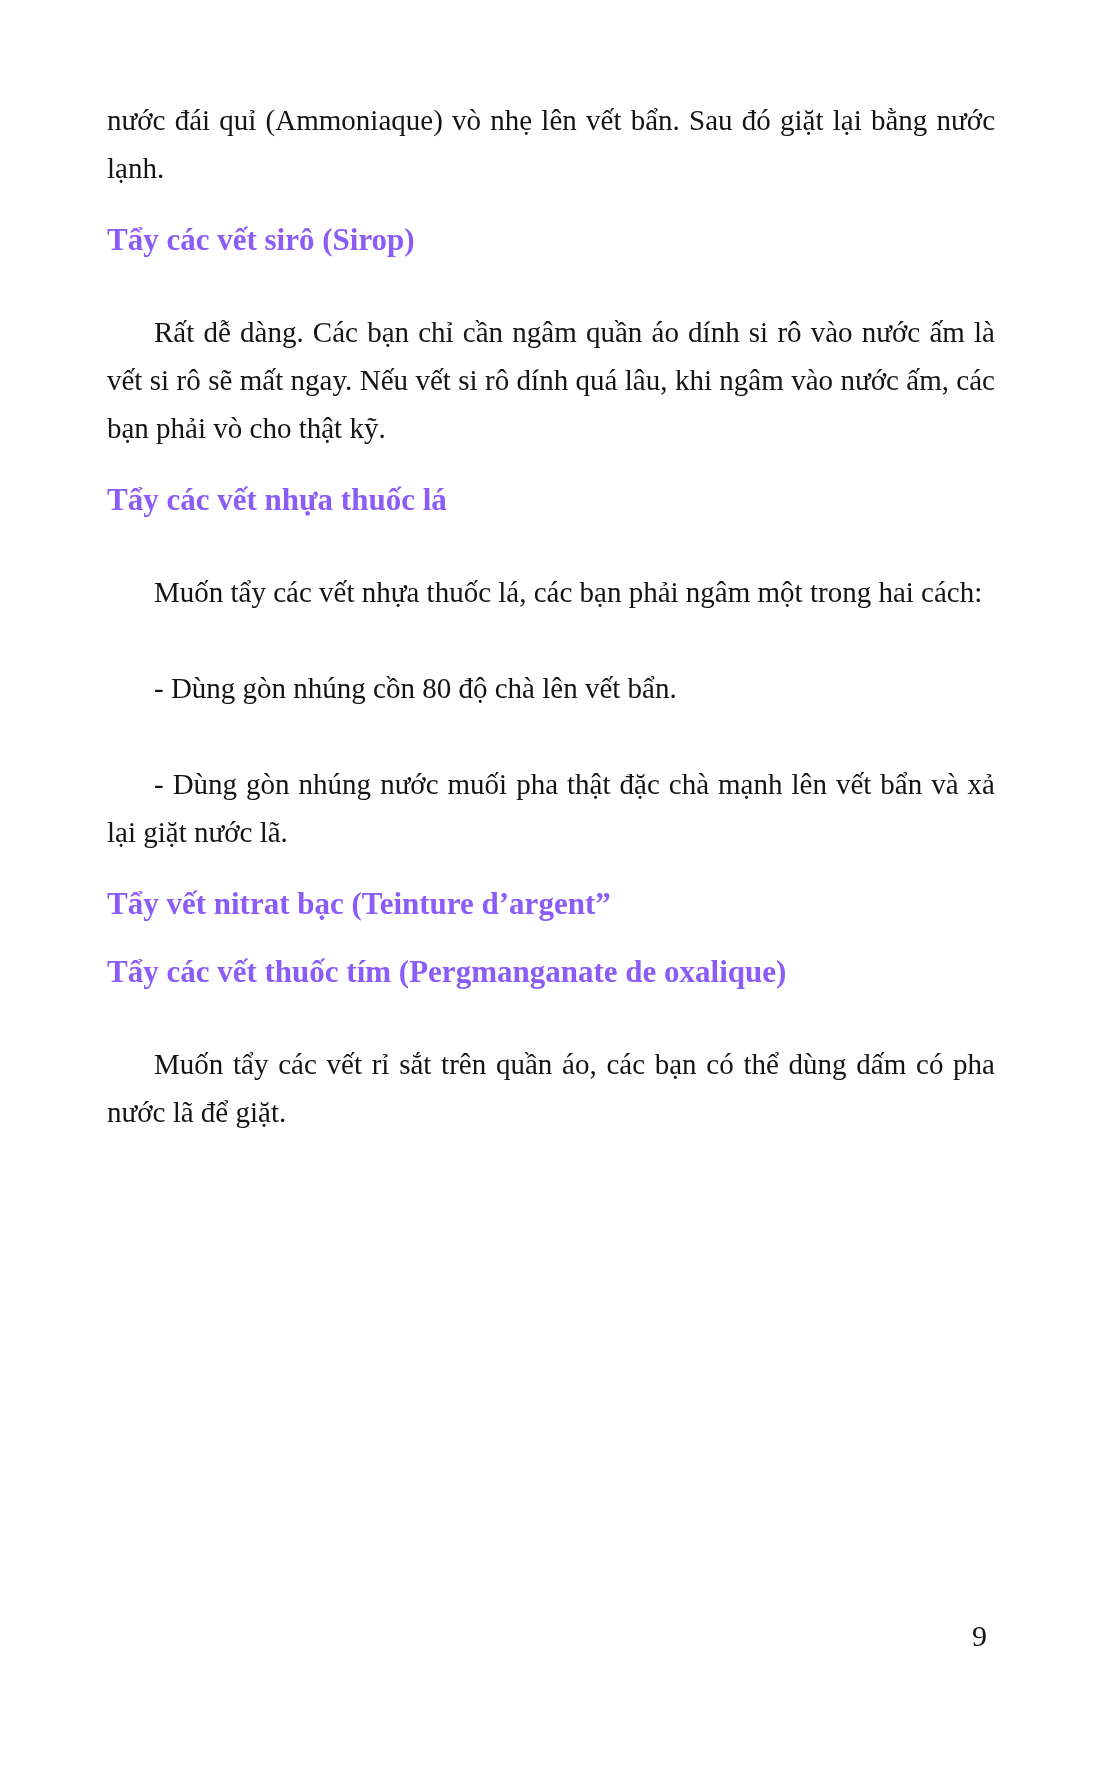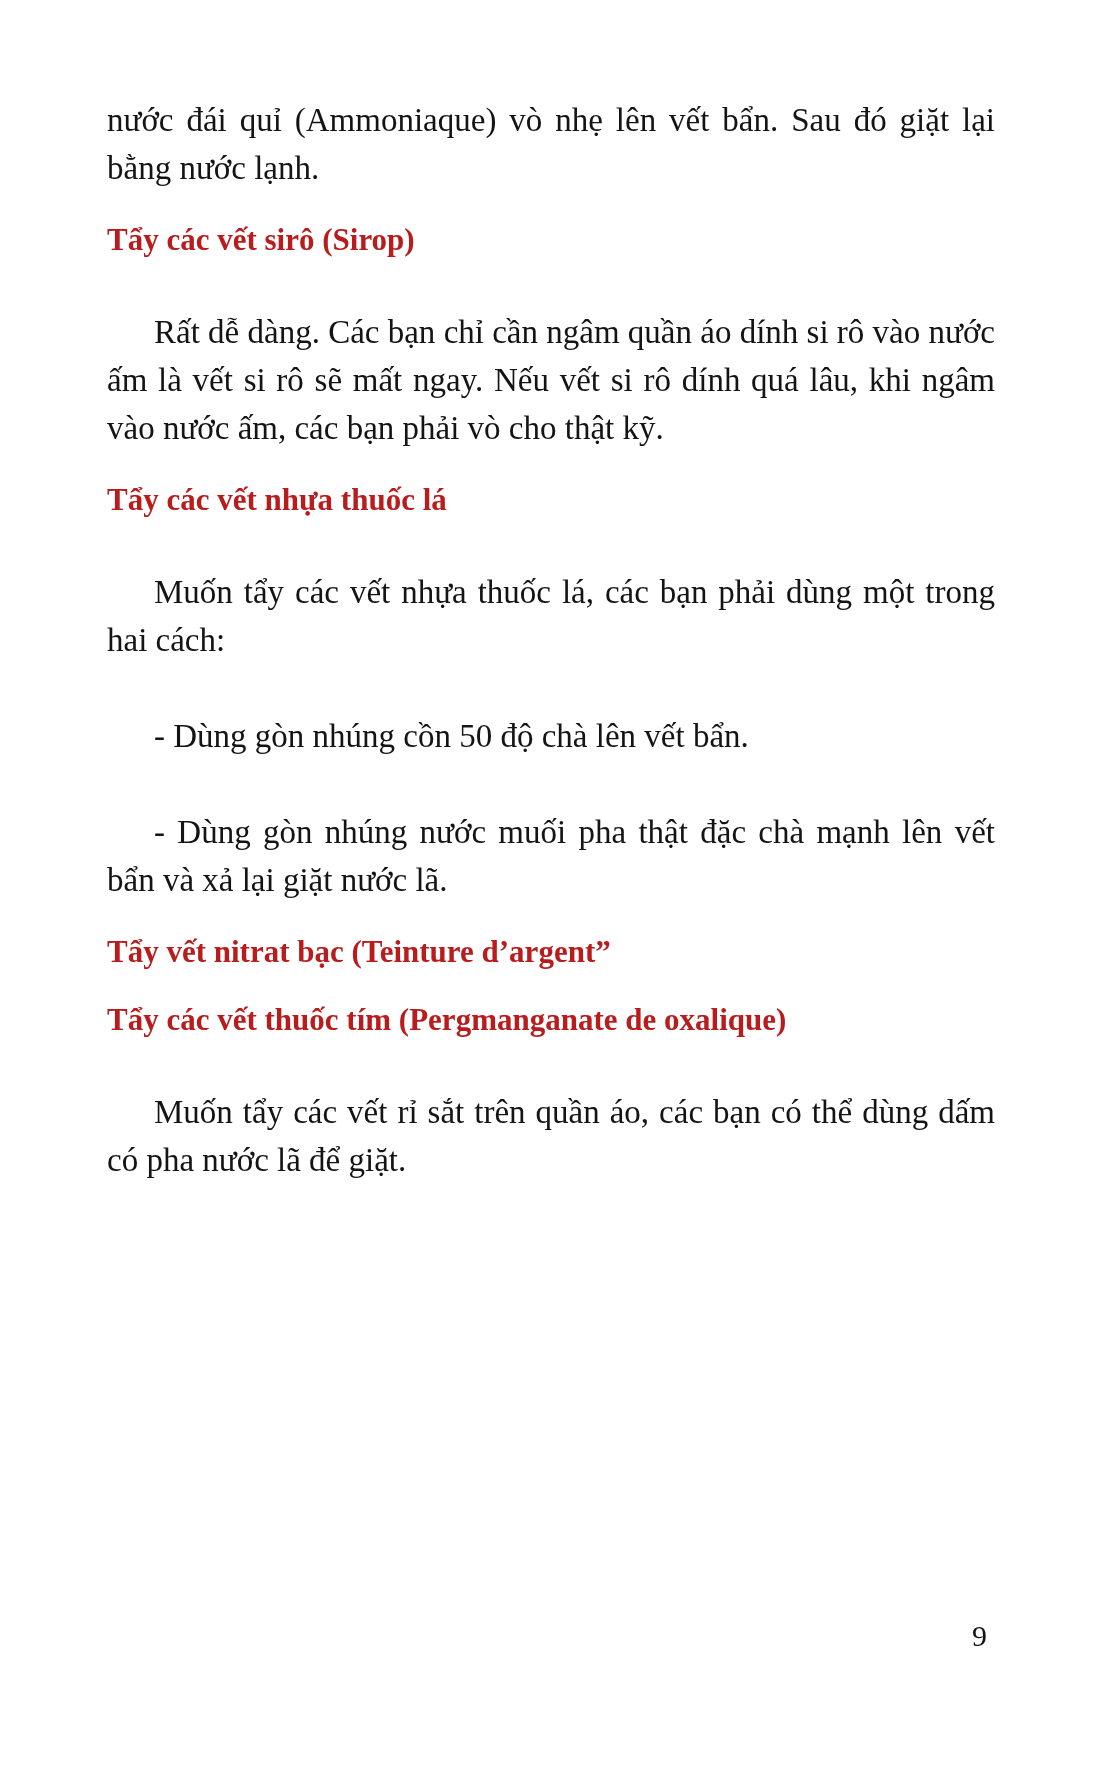--- a/index.html
+++ b/index.html
@@ -11,38 +11,38 @@
     position: relative;
     width: 1103px;
     height: 1773px;
     box-sizing: border-box;
     background: #ffffff;
     padding: 96px 108px 0 107px;
     font-family: "Liberation Serif", "DejaVu Serif", serif;
     color: #141414;
   }
   .para {
-    font-size: 33px;
+    font-size: 29px;
     line-height: 48px;
     text-align: justify;
     margin: 0;
   }
   .para.indent {
     text-indent: 47px;
     margin-top: 48px;
   }
   .bullet {
     margin-top: 10px;
   }
   h2.heading {
     font-size: 31px;
     line-height: 40px;
     font-weight: bold;
     margin: 28px 0 16px 0;
-    color: #b91c1c;
+    color: #8b5cf6;
   }
   .page-num {
     position: absolute;
     top: 1618px;
     right: 116px;
     font-size: 30px;
     line-height: 36px;
     color: #141414;
   }
 </style>
@@ -53,22 +53,22 @@
 
   <p class="para">nước đái quỉ (Ammoniaque) vò nhẹ lên vết bẩn. Sau đó giặt lại bằng nước lạnh.</p>
 
   <section>
     <h2 class="heading">Tẩy các vết sirô (Sirop)</h2>
     <p class="para indent">Rất dễ dàng. Các bạn chỉ cần ngâm quần áo dính si rô vào nước ấm là vết si rô sẽ mất ngay. Nếu vết si rô dính quá lâu, khi ngâm vào nước ấm, các bạn phải vò cho thật kỹ.</p>
   </section>
 
   <section>
     <h2 class="heading">Tẩy các vết nhựa thuốc lá</h2>
-    <p class="para indent">Muốn tẩy các vết nhựa thuốc lá, các bạn phải dùng một trong hai cách:</p>
-    <p class="para indent bullet">- Dùng gòn nhúng cồn 50 độ chà lên vết bẩn.</p>
+    <p class="para indent">Muốn tẩy các vết nhựa thuốc lá, các bạn phải ngâm một trong hai cách:</p>
+    <p class="para indent bullet">- Dùng gòn nhúng cồn 80 độ chà lên vết bẩn.</p>
     <p class="para indent bullet">- Dùng gòn nhúng nước muối pha thật đặc chà mạnh lên vết bẩn và xả lại giặt nước lã.</p>
   </section>
 
   <section>
     <h2 class="heading">Tẩy vết nitrat bạc (Teinture d’argent”</h2>
   </section>
 
   <section>
     <h2 class="heading">Tẩy các vết thuốc tím (Pergmanganate de oxalique)</h2>
   </section>

